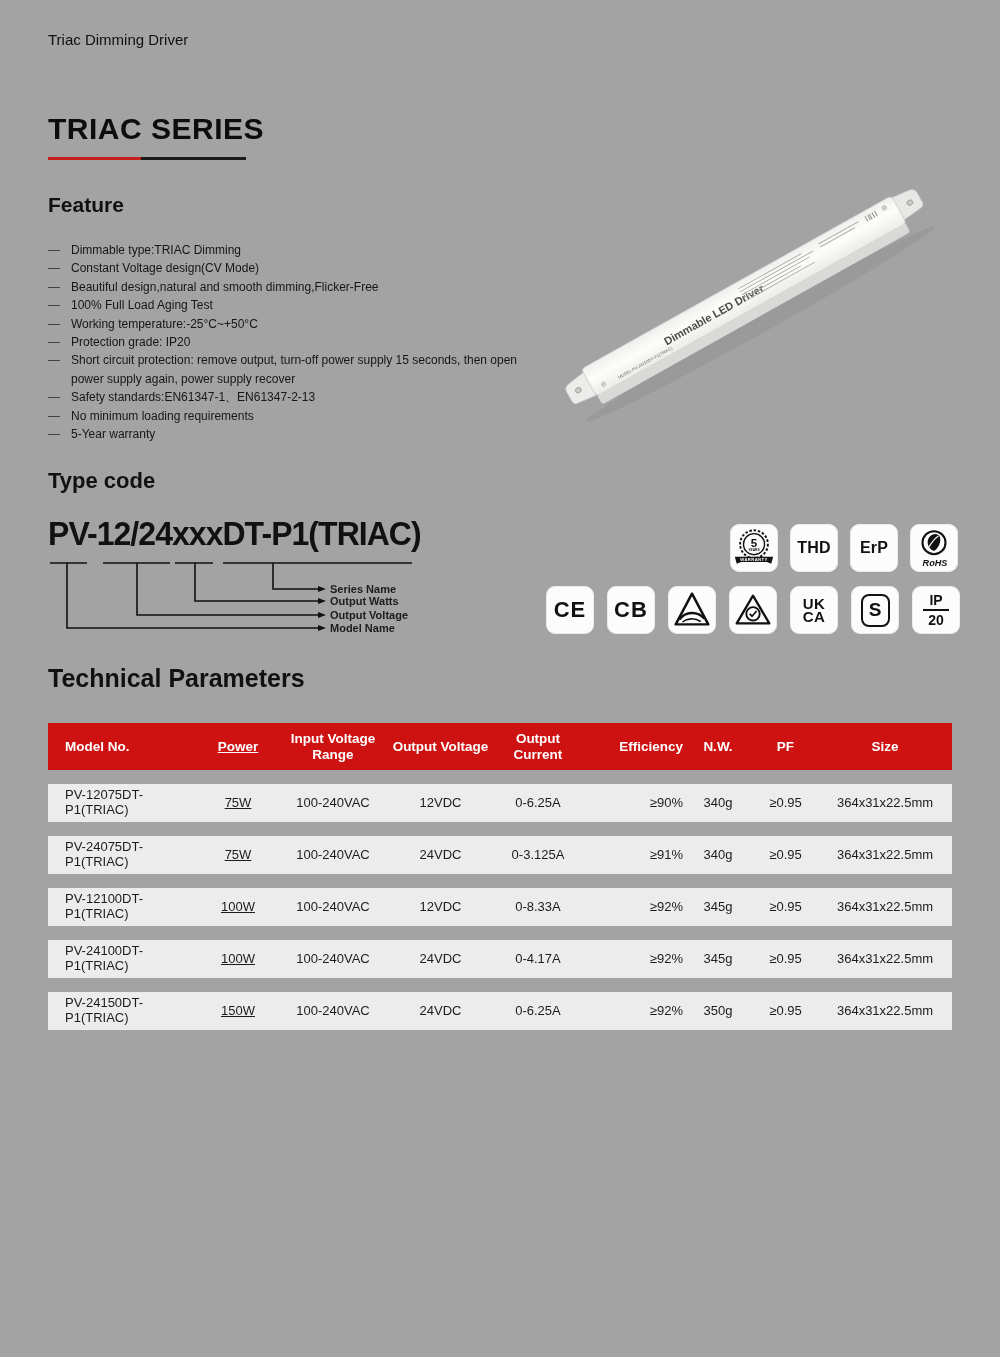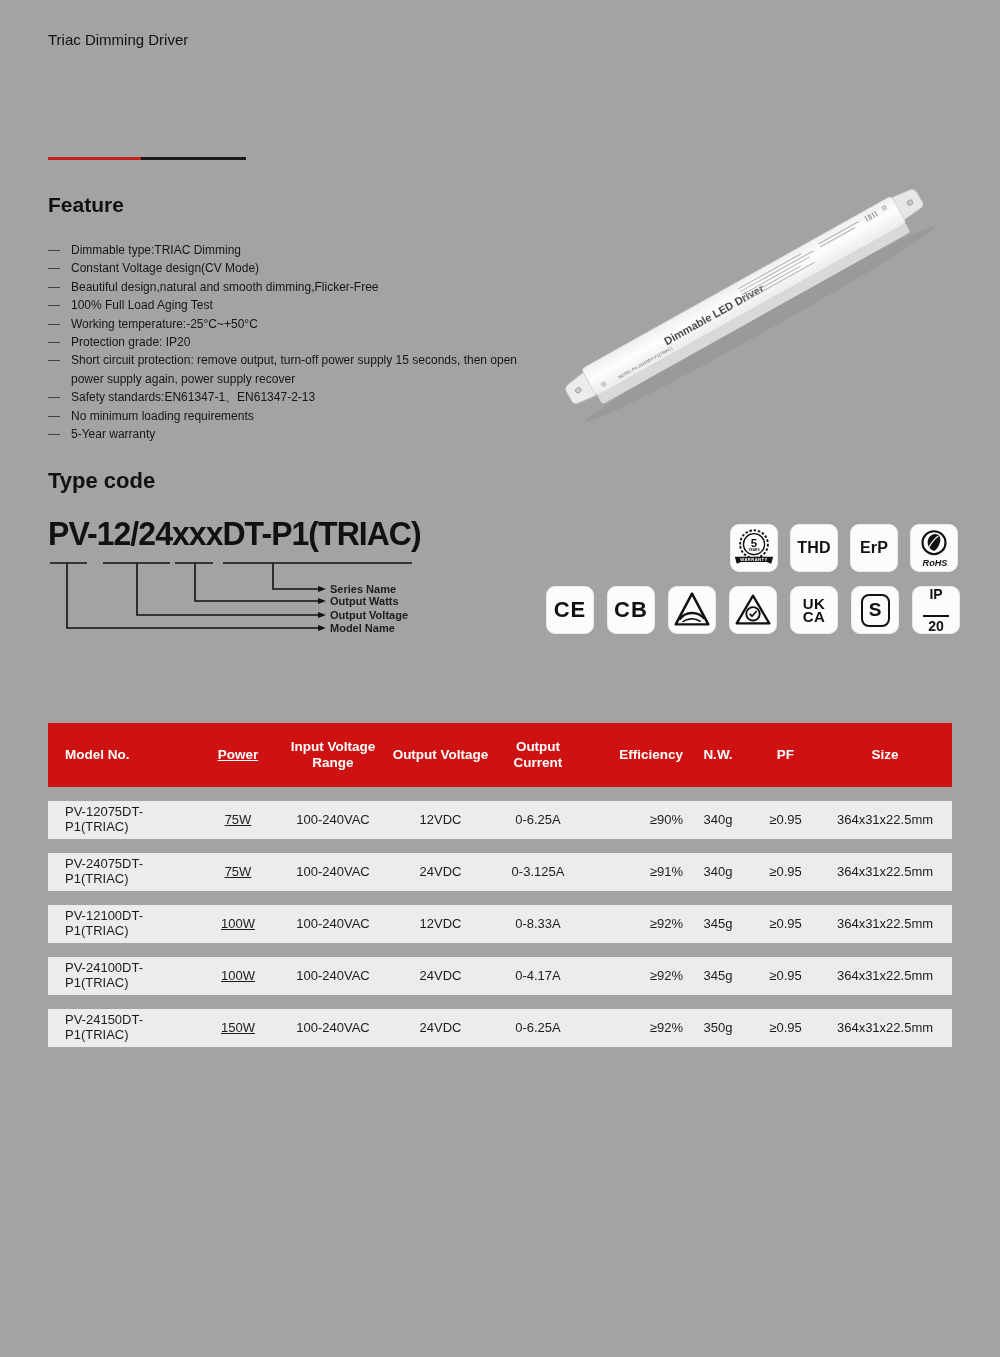--- a/index.html
+++ b/index.html
@@ -30,44 +30,45 @@
   .cert-row{display:flex;gap:12px;}
   .cert-row1{left:730px;top:524px;}
   .cert-row2{left:546px;top:586px;gap:13px;}
   .cert{width:48px;height:48px;background:#fcfcfc;border:1px solid #ebebeb;border-radius:9px;
         box-sizing:border-box;display:flex;align-items:center;justify-content:center;
         flex-direction:column;color:#111;}
   .cert-txt{font-size:16px;font-weight:800;letter-spacing:.2px;}
   .cert-txt-lg{font-size:22px;font-weight:800;letter-spacing:1px;}
   .ukca div{font-size:15px;font-weight:800;line-height:13px;text-align:center;letter-spacing:.5px;}
   .ip20{line-height:1;}
-  .ip20 .ip{font-size:14px;font-weight:800;padding-bottom:14px;}
+  .ip20 .ip{font-size:14px;font-weight:800;padding-bottom:2px;}
   .ip20 .bar{width:26px;border-top:2px solid #111;}
   .ip20 .num{font-size:14px;font-weight:800;padding-top:2px;}
   .smark-box{width:29px;height:33px;border:2.5px solid #111;border-radius:8px;display:flex;align-items:center;justify-content:center;box-sizing:border-box;}
   .smark-box span{font-size:19px;font-weight:800;}
 
   .tech-heading{left:48px;top:664px;font-size:25px;font-weight:bold;}
 
   .spec-table{left:48px;top:723px;width:904px;}
   .tr{display:flex;align-items:center;box-sizing:border-box;}
-  .tr-head{height:64px;background:#ce1212;color:#fff;font-size:13.5px;font-weight:bold;margin-bottom:14px;}
+  .tr-head{height:47px;background:#ce1212;color:#fff;font-size:13.5px;font-weight:bold;margin-bottom:14px;}
   .tr-data{height:38px;background:#ececec;color:#1c1c1c;font-size:13px;margin-bottom:14px;}
   .td{box-sizing:border-box;text-align:center;line-height:1.15;}
   .td.c0{text-align:left;padding-left:17px;}
   .c0{width:150px;} .c1{width:80px;text-decoration:underline;} .c2{width:110px;} .c3{width:105px;}
   .c4{width:90px;}  .c5{width:100px;text-align:right;} .c6{width:70px;} .c7{width:65px;} .c8{width:134px;}
 </style>
 </head>
 <body>
 
 <div class="page">
 
   <div class="abs doc-header">Triac Dimming Driver</div>
 
+  <div class="abs page-title">TRIAC SERIES</div>
   <div class="abs title-underline">
     <div class="red"></div>
     <div class="black"></div>
   </div>
 
   <div class="abs feature-heading">Feature</div>
   <div class="abs feature-list">
     <div class="feature-item">
         <span class="dash">—</span>
         <span class="txt">Dimmable type:TRIAC Dimming</span>
@@ -242,20 +243,21 @@
           <span>S</span>
         </div>
     </div>
     <div class="cert ip20">
       <div class="ip">IP</div>
       <div class="bar"></div>
       <div class="num">20</div>
     </div>
   </div>
 
+  <div class="abs tech-heading">Technical Parameters</div>
 
   <div class="abs spec-table">
     <div class="tr tr-head">
       <div class="td c0">Model No.</div>
       <div class="td c1">Power</div>
       <div class="td c2">Input Voltage Range</div>
       <div class="td c3">Output Voltage</div>
       <div class="td c4">Output Current</div>
       <div class="td c5">Efficiency</div>
       <div class="td c6">N.W.</div>

